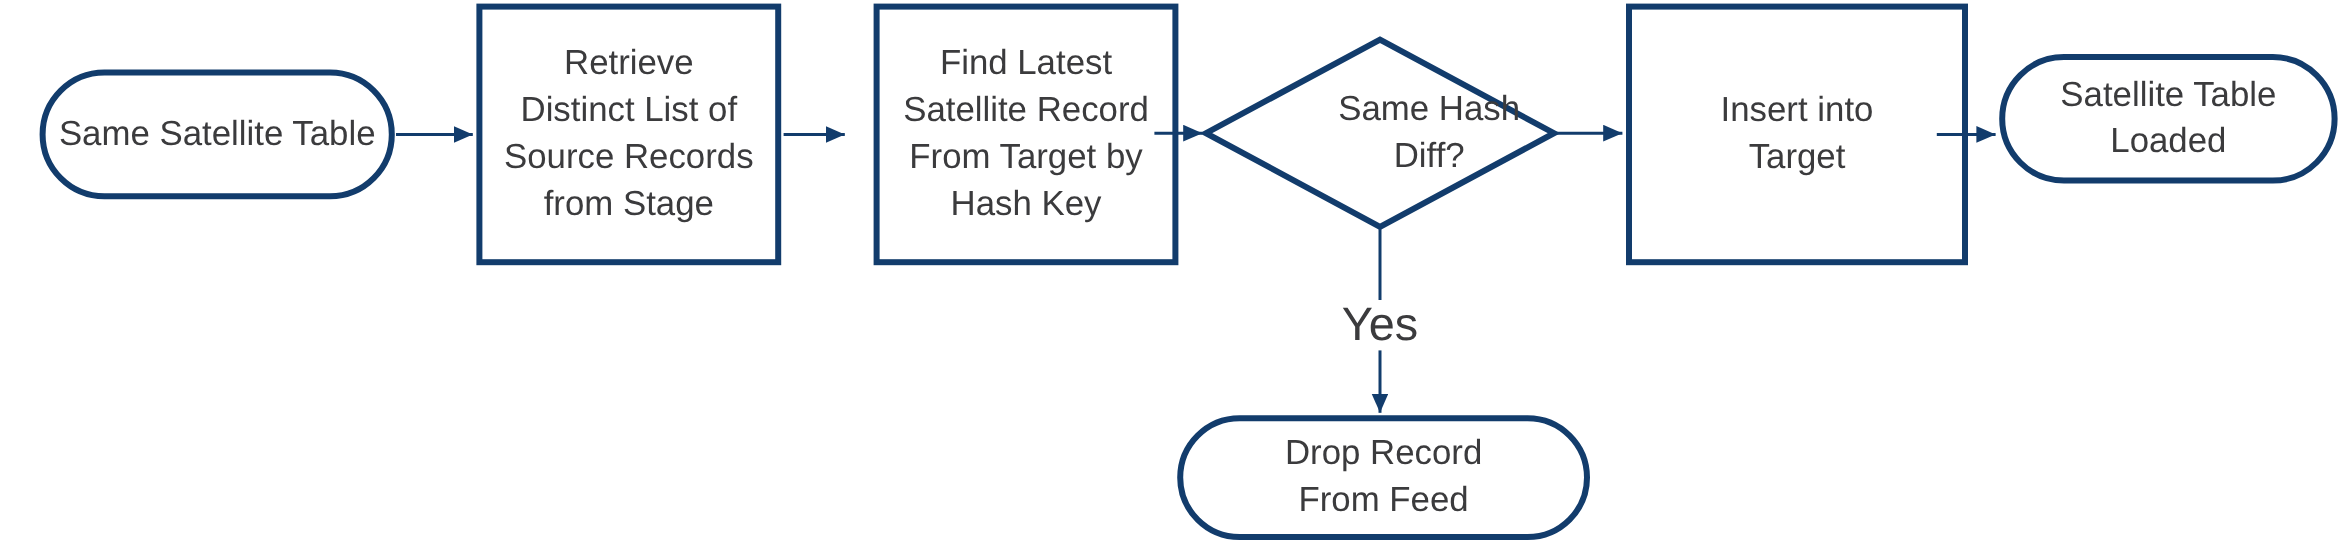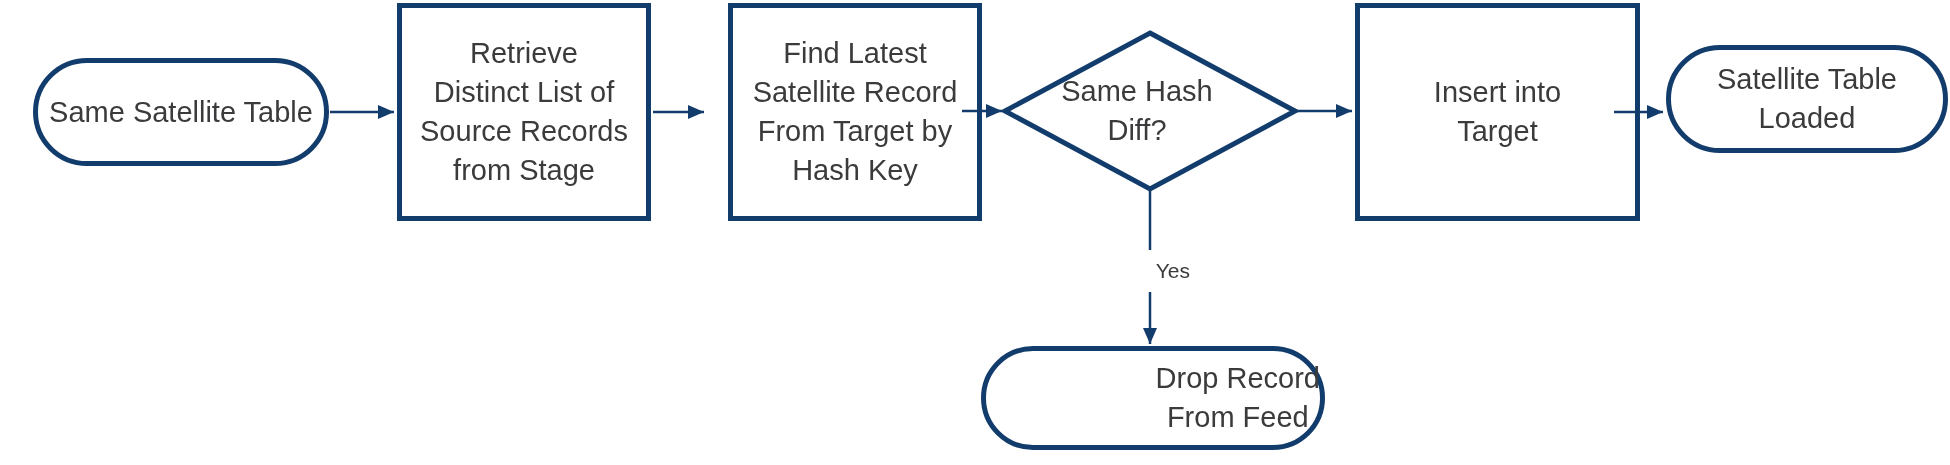--- a/index.html
+++ b/index.html
@@ -45,32 +45,32 @@
   }
   .decision-label {
     
     background: transparent;
   }
   .edge-label {
     position: absolute;
     box-sizing: border-box;
     background: #ffffff;
     color: #3b3b3d;
-    font-size: 21px;
+    font-size: 39px;
     line-height: 42px;
-    text-align: right;
+    text-align: center;
   }
   
   #node-start    { left: 33px;   top: 58px;  width: 296px; height: 108px; }
   #node-retrieve { left: 397px;  top: 3px;   width: 254px; height: 218px; }
   #node-find     { left: 708px;  top: 3px;   width: 254px; height: 218px; margin-left: 20px; }
-  #node-decision { left: 990px; top: 31px;  width: 294px; height: 160px; }
+  #node-decision { left: 1044px; top: 31px;  width: 294px; height: 160px; }
   #node-insert   { left: 1355px; top: 3px;   width: 285px; height: 218px; }
   #node-end      { left: 1666px; top: 45px;  width: 282px; height: 108px; }
-  #node-drop     { left: 981px;  top: 346px; width: 344px; height: 104px; justify-content: flex-end; }
+  #node-drop     { left: 981px;  top: 346px; width: 344px; height: 104px; }
   #label-yes     { left: 1110px; top: 250px; width: 80px;  height: 42px;  }
 </style>
 </head>
 <body>
 
 <div class="canvas">
 
   <svg class="connectors" viewBox="0 0 1950 465" xmlns="http://www.w3.org/2000/svg">
     <defs>
       <marker id="arrowhead" markerUnits="userSpaceOnUse" markerWidth="17" markerHeight="15" refX="16" refY="7" orient="auto">

